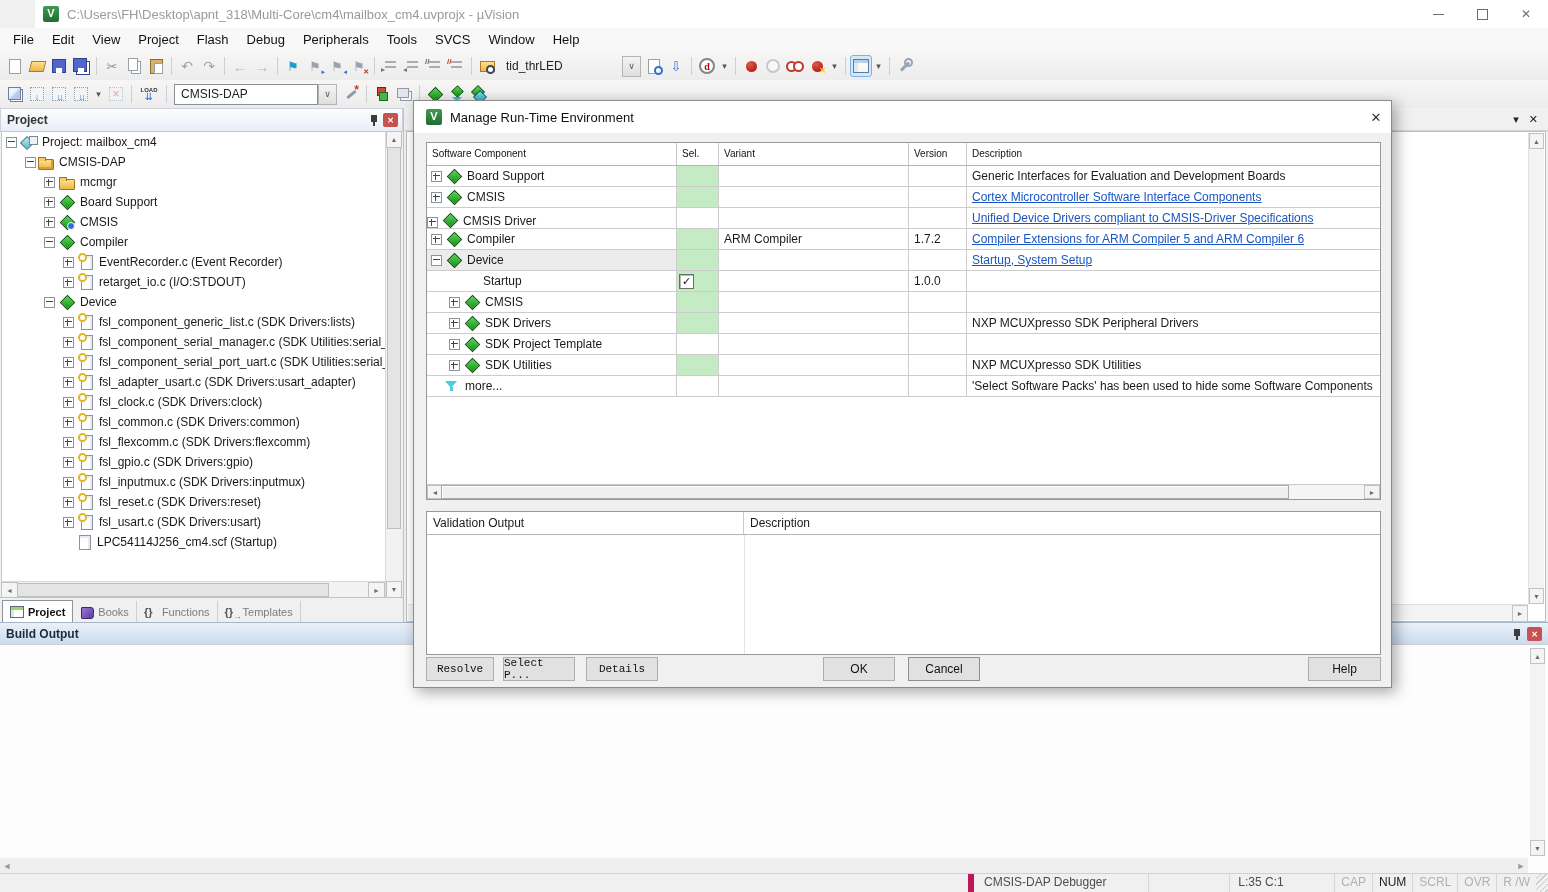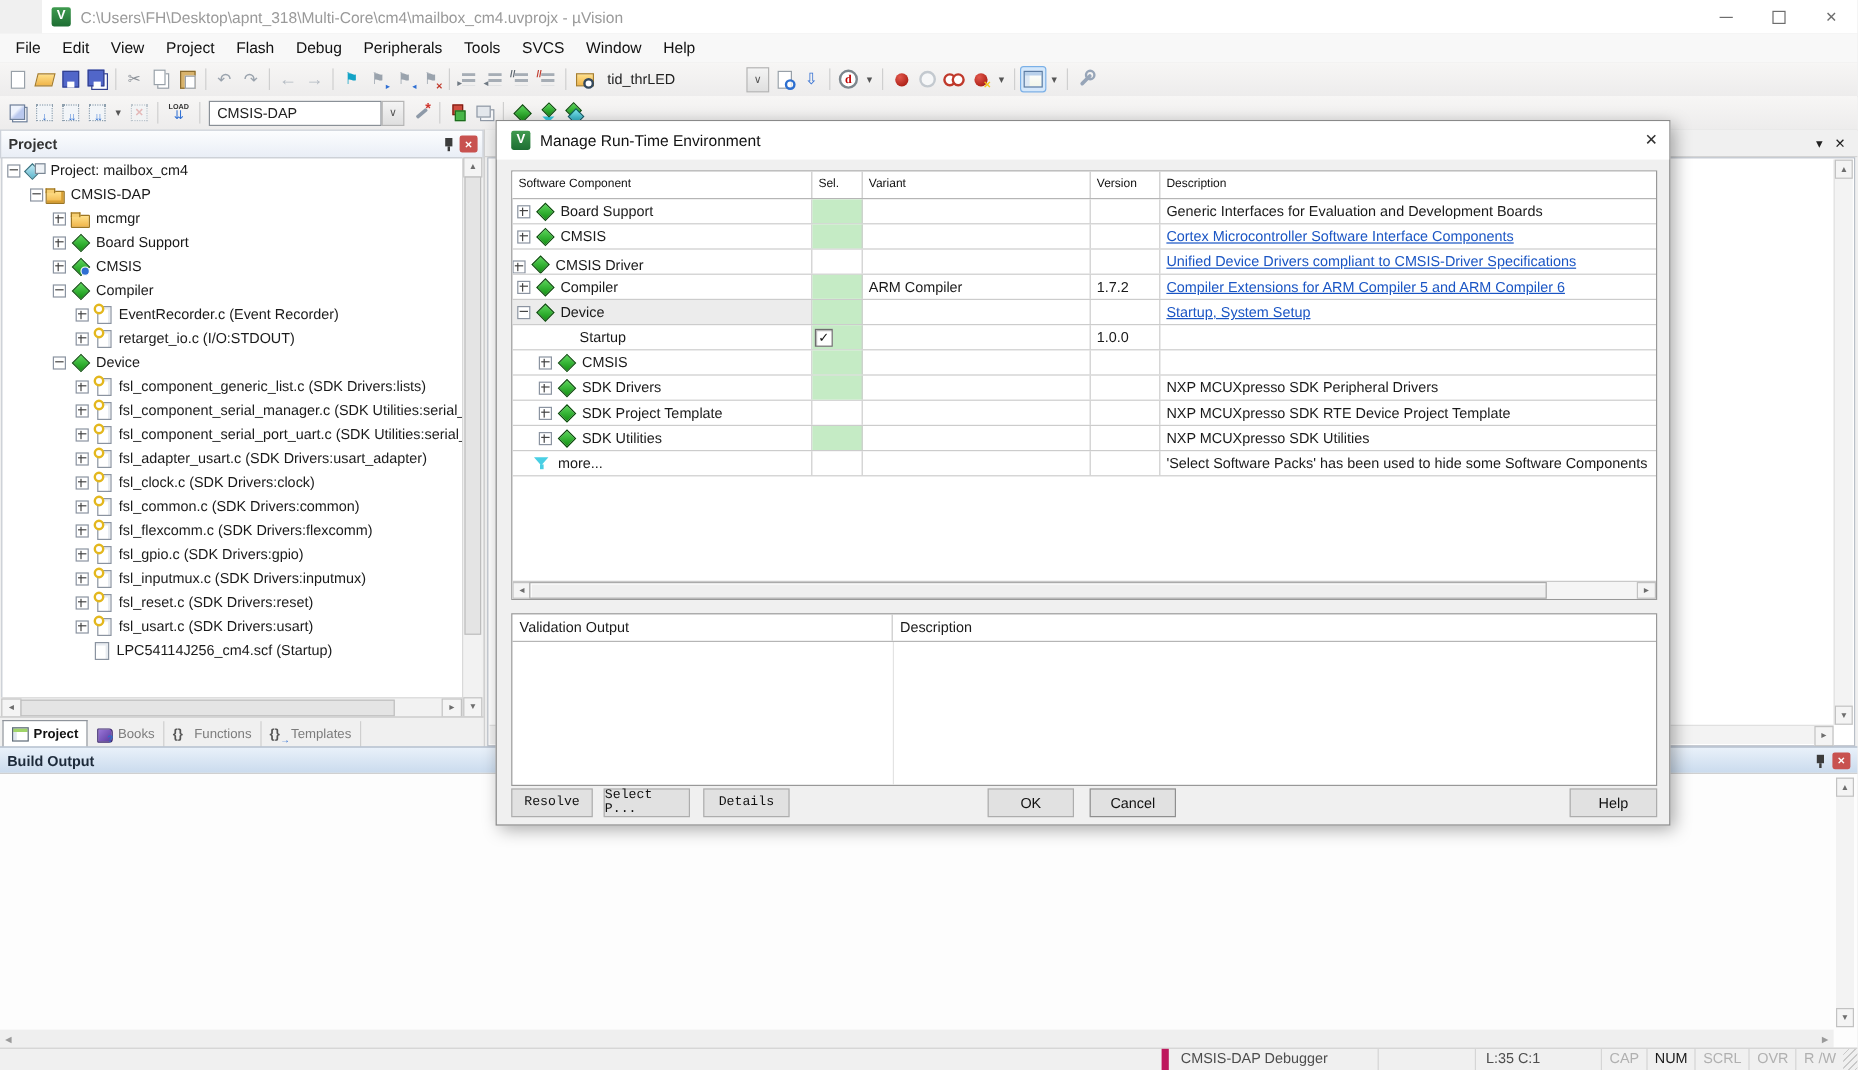--- a/index.html
+++ b/index.html
@@ -670,23 +670,20 @@
             <div class="dcell c-comp">
               <span class="comp-inner" style="padding-left: 22px;">
                 <span class="exp plus"></span>
                 <span class="ic ic-component"></span>
                 <span class="lbl">SDK Project Template</span>
               </span>
             </div>
             <div class="dcell c-sel"></div>
             <div class="dcell c-var"></div>
             <div class="dcell c-ver"></div>
-            <div class="dcell c-desc">
-              <span>NXP MCUXpresso SDK RTE Device Project Template</span>
-            </div>
           </div>
           <div class="drow">
             <div class="dcell c-comp">
               <span class="comp-inner" style="padding-left: 22px;">
                 <span class="exp plus"></span>
                 <span class="ic ic-component"></span>
                 <span class="lbl">SDK Utilities</span>
               </span>
             </div>
             <div class="dcell c-sel sel-green"></div>

